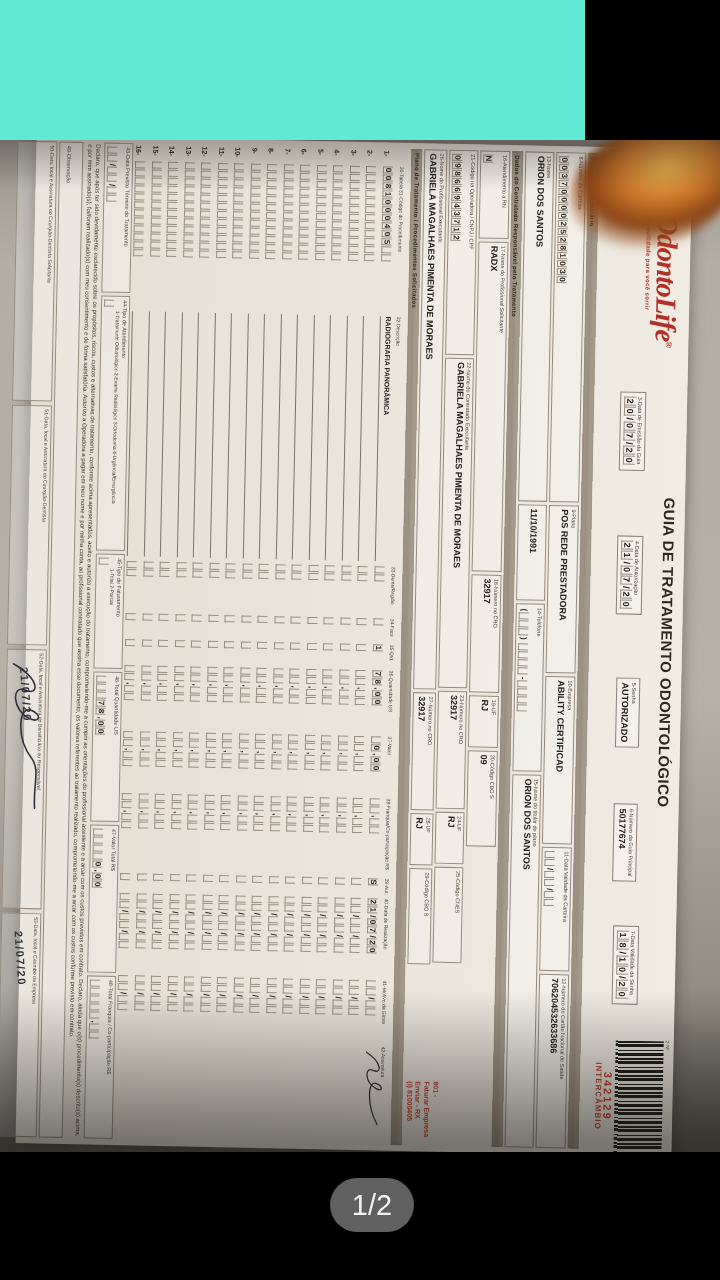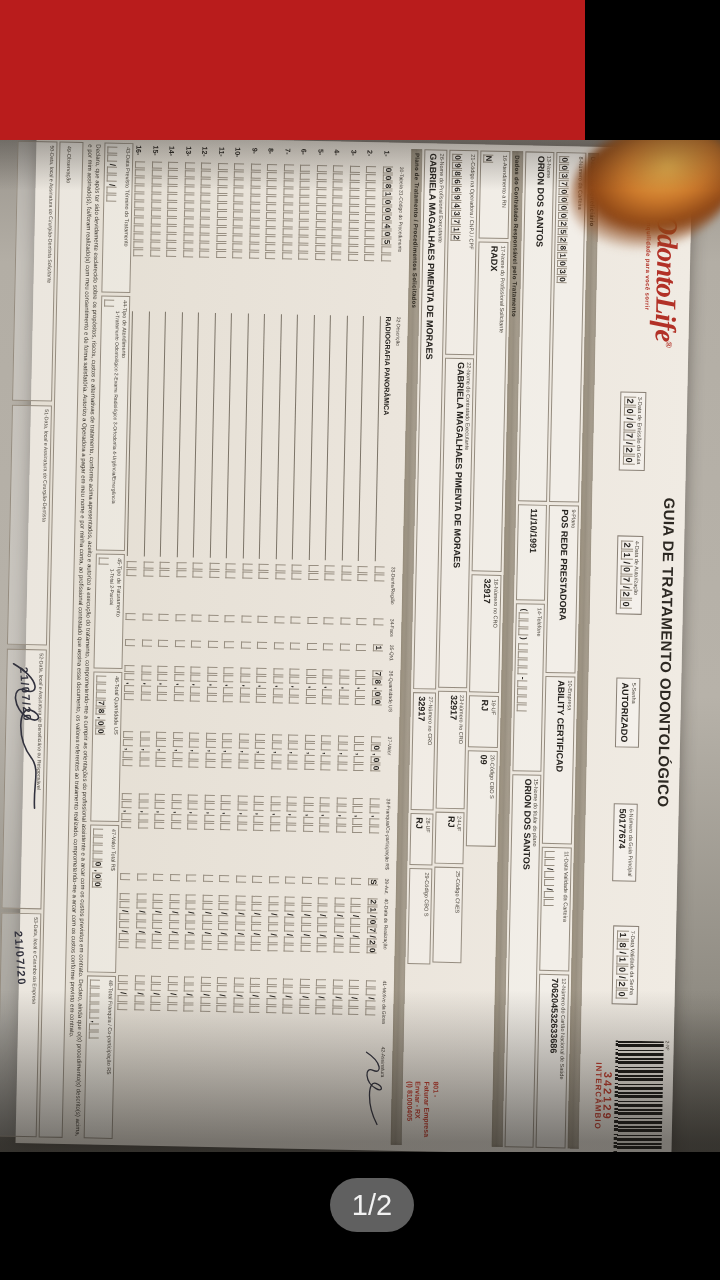--- a/index.html
+++ b/index.html
@@ -1,17 +1,17 @@
 <!DOCTYPE html>
 <html><head>
 <meta charset="utf-8">
 <style>
   * { box-sizing: border-box; margin: 0; padding: 0; }
   html,body { width:720px; height:1280px; overflow:hidden; background:#000; font-family:"Liberation Sans", sans-serif; }
-  .screen { position:relative; width:585px; height:1280px; background:#b91c1c; }
+  .screen { position:relative; width:585px; height:1280px; background:#5eead4; }
 
   
   .photo { position:absolute; top:140px; left:0; width:720px; height:1012px;
            background:linear-gradient(180deg,#9b968e 0%,#b3aea5 12%,#b7b2a9 55%,#8e8a81 86%,#59564f 100%);
            overflow:hidden; }
   .tilt { position:absolute; inset:0; transform:rotate(1.2deg); }
   .shade { position:absolute; inset:0; pointer-events:none;
            background:linear-gradient(180deg,rgba(35,32,28,.35) 0%,rgba(0,0,0,0) 5%,rgba(0,0,0,0) 84%,rgba(25,23,20,.55) 99%); }
   .blob { position:absolute; top:-14px; right:-18px; width:170px; height:120px; border-radius:50%;
           background:radial-gradient(ellipse at 62% 38%, #e8b24e 0%, #cd7a2c 30%, #8a4314 55%, rgba(70,30,8,0) 78%);

